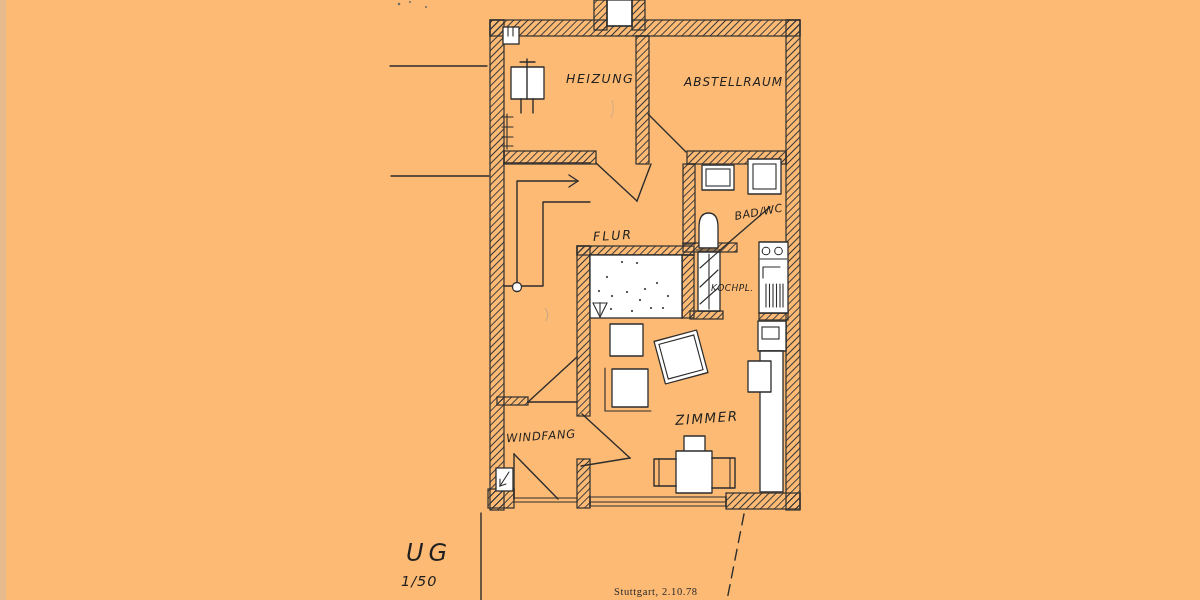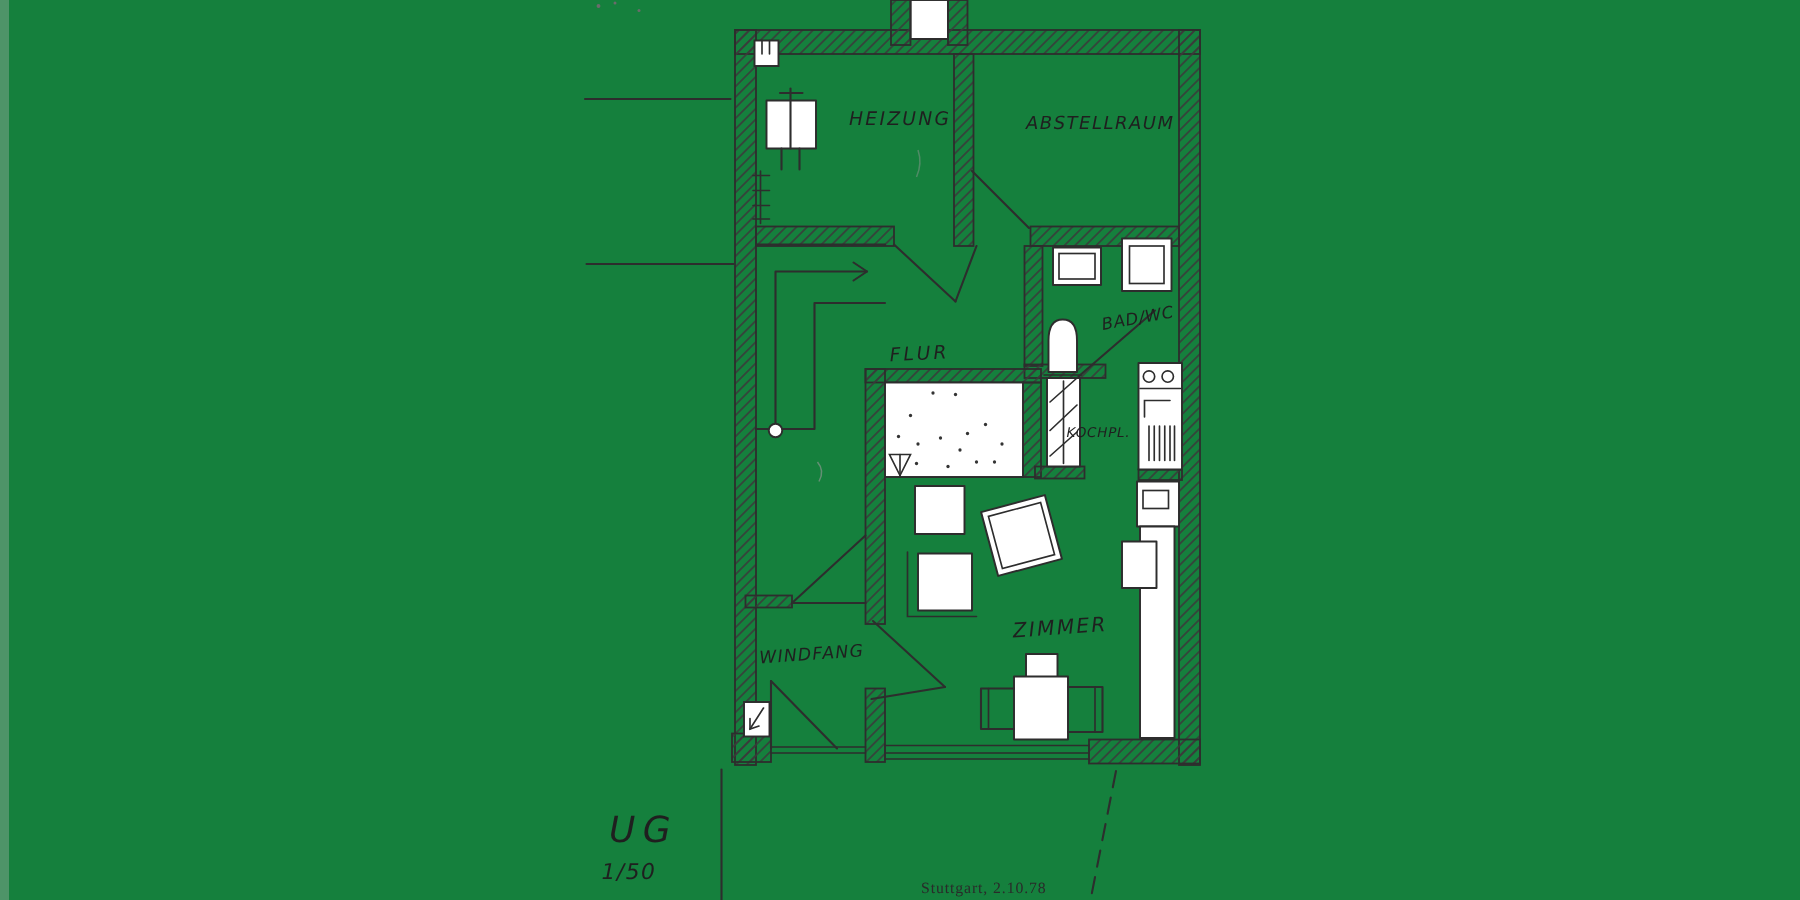--- a/index.html
+++ b/index.html
@@ -1,16 +1,16 @@
 <!DOCTYPE html>
 <html><head>
 <meta charset="utf-8">
 <style>
   html,body{margin:0;padding:0;background:#ffffff;}
-  .page{position:relative;width:1200px;height:600px;background:#15803d;overflow:hidden;
+  .page{position:relative;width:1200px;height:600px;background:#fdba74;overflow:hidden;
         font-family:"DejaVu Sans", sans-serif;}
   svg{position:absolute;left:0;top:0;}
   .ink{stroke:#2d2d2d;fill:none;stroke-width:1.4;stroke-linecap:round;stroke-linejoin:round;}
   .thin{stroke:#2d2d2d;fill:none;stroke-width:1.1;stroke-linecap:round;}
   .wall{fill:url(#hatch);stroke:#2d2d2d;stroke-width:1.2;}
   .white{fill:#ffffff;stroke:#2d2d2d;stroke-width:1.3;}
   .furn{fill:#ffffff;stroke:#2d2d2d;stroke-width:1.3;stroke-linejoin:round;}
   .hand{font-family:"DejaVu Sans", sans-serif;font-style:italic;fill:#1f1f1f;}
   .type{font-family:"Liberation Serif", serif;fill:#2a2a2a;}
   .faint{stroke:#9a9a9a;fill:none;stroke-width:1;}

